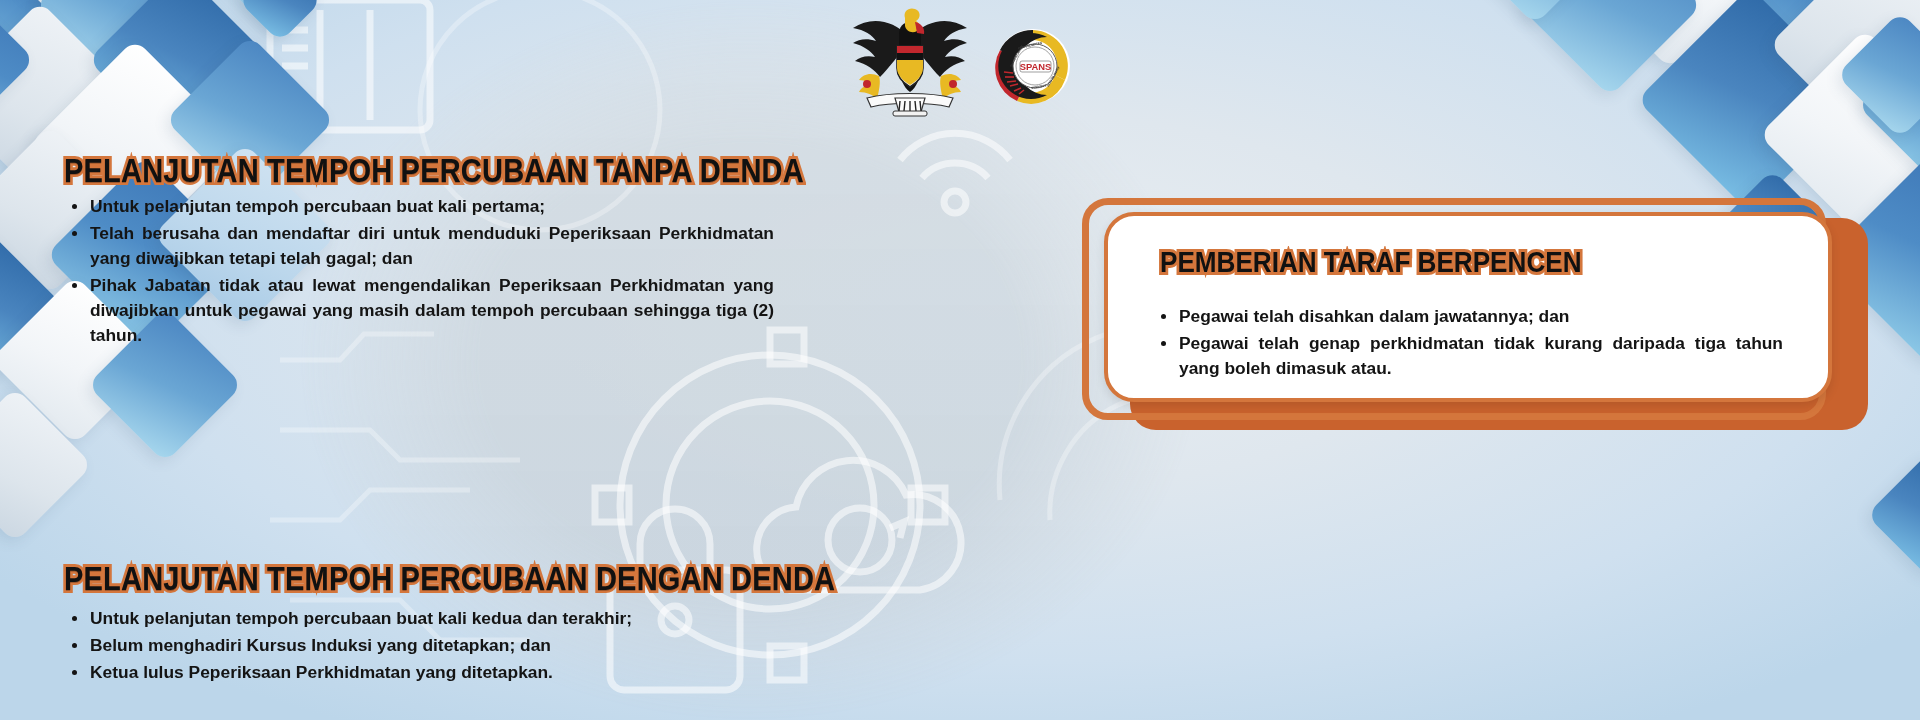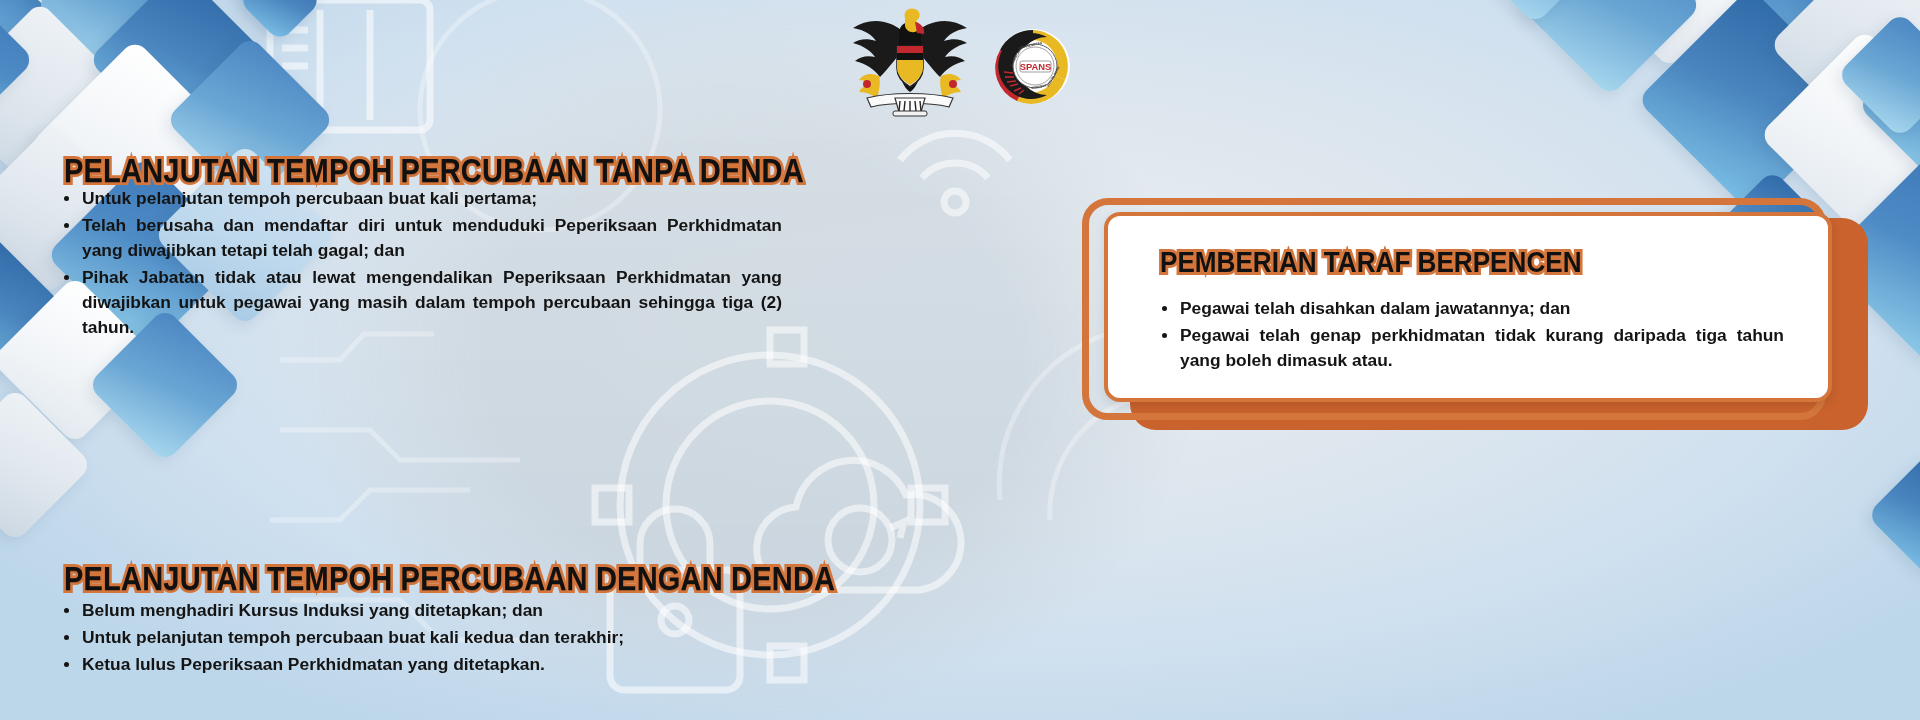--- a/index.html
+++ b/index.html
@@ -48,21 +48,21 @@
     transform-origin:left center;
     -webkit-text-stroke:6px #d4763c;
     paint-order:stroke fill;
     text-shadow:0 1px 0 rgba(0,0,0,.25);
   }
   .hdg-1{position:absolute;left:64px;top:152px;font-size:33px;}
   .hdg-2{position:absolute;left:64px;top:560px;font-size:33px;}
 
   
   .left-col{position:absolute;left:56px;top:186px;width:726px;}
-  ul.blist{list-style:none;margin:0;padding:0;}
+  ul.blist{list-style:none;margin:8px;padding:0;}
   ul.blist li{
     position:relative;
     padding-left:26px;
     margin:0 0 2px 0;
     font-size:17.4px;
     font-weight:700;
     color:#141414;
     line-height:25px;
     text-align:justify;
     text-justify:inter-word;
@@ -83,30 +83,30 @@
   .card-outline{
     position:absolute;left:0;top:0;width:730px;height:208px;
     border:7px solid #d4763c;border-radius:26px;background:transparent;
   }
   .card-solid{
     position:absolute;left:48px;top:20px;width:738px;height:212px;
     background:#c9622d;border-radius:26px;
   }
   .card-white{
     position:absolute;left:22px;top:14px;width:720px;height:182px;
-    background:#ffffff;border-radius:16px;border:4px solid #d4763c;
+    background:#ffffff;border-radius:30px;border:4px solid #d4763c;
     box-shadow:0 4px 10px rgba(0,0,0,.10);
   }
   .card-hdg{
     position:absolute;left:52px;top:30px;
     font-size:29px;font-weight:700;color:#111;white-space:nowrap;
     transform:scaleX(.9);transform-origin:left center;
     -webkit-text-stroke:6px #d4763c;paint-order:stroke fill;
   }
-  .card-list{position:absolute;left:46px;top:80px;width:630px;}
+  .card-list{position:absolute;left:37px;top:80px;width:630px;}
   .card-list li{
     font-size:17.2px;line-height:27px;font-weight:700;color:#141414;
     padding-left:24px;text-align:left;
   }
   .card-list li::before{left:7px;top:11px;}
 
   
   .logo-row{position:absolute;left:845px;top:6px;width:220px;height:112px;}
   .crest{position:absolute;left:0;top:0;}
   .spans{position:absolute;left:150px;top:22px;}
@@ -276,22 +276,22 @@
       <li class="nojust">Untuk pelanjutan tempoh percubaan buat kali pertama;</li>
       <li>Telah berusaha dan mendaftar diri untuk menduduki Peperiksaan Perkhidmatan yang diwajibkan tetapi telah gagal; dan</li>
       <li>Pihak Jabatan tidak atau lewat mengendalikan Peperiksaan Perkhidmatan yang diwajibkan untuk pegawai yang masih dalam tempoh percubaan sehingga tiga (2) tahun.</li>
     </ul>
   </div>
 
   <div class="hdg hdg-2">PELANJUTAN TEMPOH PERCUBAAN DENGAN DENDA</div>
 
   <div class="left-col-2">
     <ul class="blist">
+      <li class="nojust">Untuk pelanjutan tempoh percubaan buat kali kedua dan terakhir;</li>
       <li class="nojust">Belum menghadiri Kursus Induksi yang ditetapkan; dan</li>
-      <li class="nojust">Untuk pelanjutan tempoh percubaan buat kali kedua dan terakhir;</li>
       <li class="nojust">Ketua lulus Peperiksaan Perkhidmatan yang ditetapkan.</li>
     </ul>
   </div>
 
   <div class="card-wrap">
     <div class="card-solid"></div>
     <div class="card-outline"></div>
     <div class="card-white">
       <div class="card-hdg">PEMBERIAN TARAF BERPENCEN</div>
       <ul class="blist card-list">

